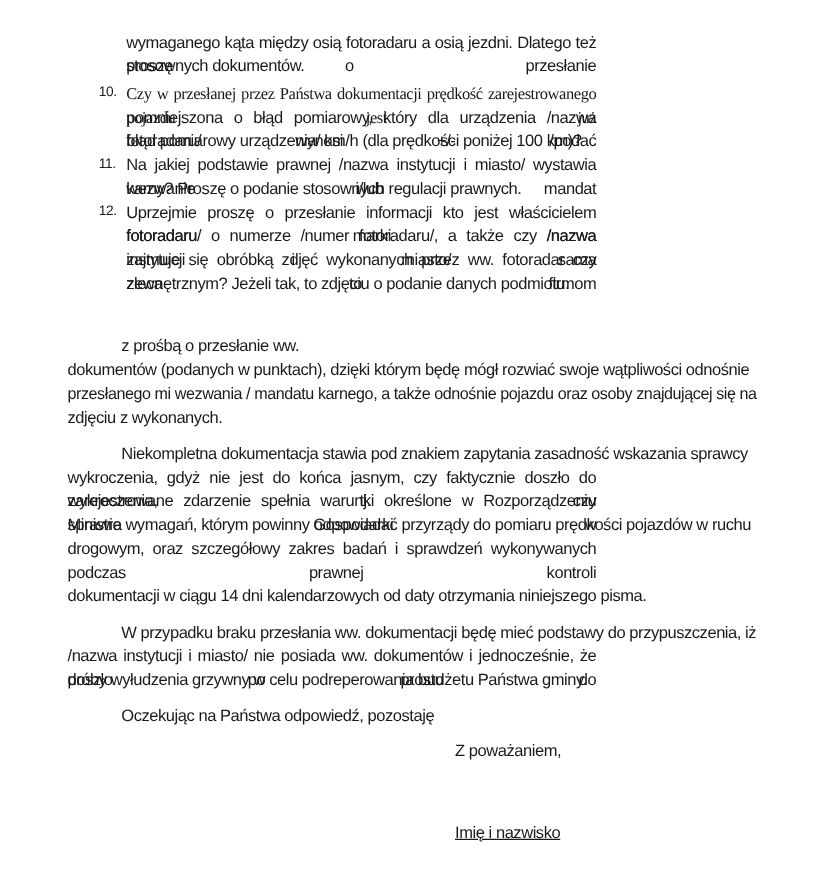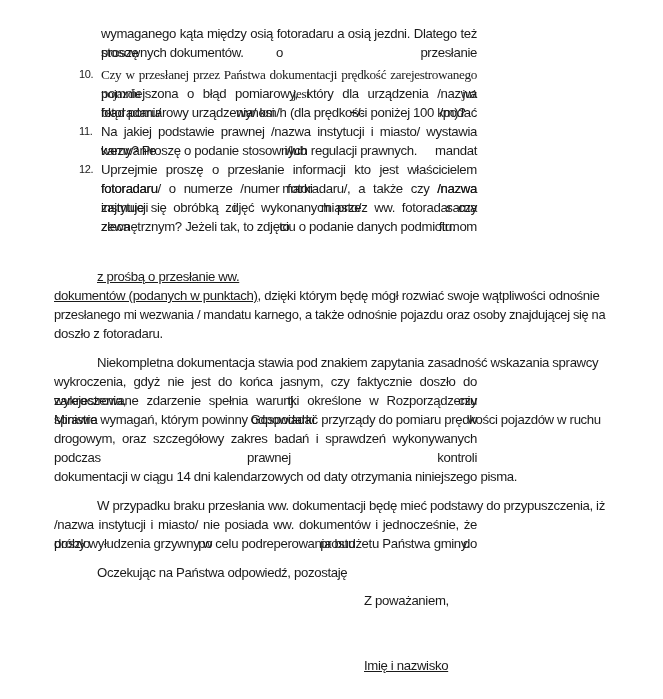--- a/index.html
+++ b/index.html
@@ -2,21 +2,21 @@
 <html><head>
 <meta charset="utf-8">
 <style>
   html, body { margin:0; padding:0; background:#ffffff; }
   body { width:663px; height:699px; overflow:hidden; position:relative;
          font-family:"Liberation Sans Narrow","Liberation Sans", sans-serif; color:#1a1a1a; }
   .page { position:absolute; left:0; top:0; width:663px; height:699px; background:#fff;border-radius:16px; }
   .t { position:absolute; font-size:13.2px; line-height:19px; white-space:nowrap;
        font-family:"Liberation Sans", sans-serif; letter-spacing:-0.35px; transform-origin:left top; }
   .just { text-align:justify; text-align-last:justify; white-space:normal; }
-  .u { text-decoration:underline; }
+  .u { }
   .num { position:absolute; font-size:11px; line-height:19px; font-family:"Liberation Sans", sans-serif; letter-spacing:-0.35px; }
 </style>
 </head>
 <body>
 
 <div class="page">
 
   <div class="t just" style="left:101px; top:24px; width:376px;">wymaganego kąta między osią fotoradaru a osią jezdni. Dlatego też proszę o przesłanie</div>
   <div class="t" style="left:101px; top:43px;">stosownych dokumentów.</div>
 
@@ -35,21 +35,21 @@
   <div class="t just" style="left:101px; top:198px; width:376px;">zajmuje się obróbką zdjęć wykonanych przez ww. fotoradar czy zleca to firmom</div>
   <div class="t" style="left:101px; top:217px;">zewnętrznym? Jeżeli tak, to zdjęciu o podanie danych podmiotu.</div>
 
   <div class="t" style="left:97px; top:267px; width:380px; display:flex; justify-content:space-between;">
       <span class="u">z prośbą o przesłanie ww.</span>
   </div>
   <div class="t" style="left:54px; top:286px; width:423px;">
     <span class="u">dokumentów (podanych w punktach)</span><span>, dzięki którym będę mógł rozwiać swoje wątpliwości odnośnie</span>
   </div>
   <div class="t" style="left: 54px; top: 305px; transform: scaleX(0.97695);">przesłanego mi wezwania / mandatu karnego, a także odnośnie pojazdu oraz osoby znajdującej się na</div>
-  <div class="t" style="left:54px; top:324px;">doszło z fotoradaru.</div>
+  <div class="t" style="left:54px; top:324px;">zdjęciu z wykonanych.</div>
 
   <div class="t" style="left:97px; top:353px;">Niekompletna dokumentacja stawia pod znakiem zapytania zasadność wskazania sprawcy</div>
   <div class="t just" style="left:54px; top:372px; width:423px;">wykroczenia, gdyż nie jest do końca jasnym, czy faktycznie doszło do wykroczenia, tj. czy</div>
   <div class="t just" style="left:54px; top:391px; width:423px;">zarejestrowane zdarzenie spełnia warunki określone w Rozporządzeniu Ministra Gospodarki w</div>
   <div class="t" style="left:54px; top:410px;">sprawie wymagań, którym powinny odpowiadać przyrządy do pomiaru prędkości pojazdów w ruchu</div>
   <div class="t just" style="left:54px; top:429px; width:423px;">drogowym, oraz szczegółowy zakres badań i sprawdzeń wykonywanych podczas prawnej kontroli</div>
   <div class="t" style="left:54px; top:467px;">dokumentacji w ciągu 14 dni kalendarzowych od daty otrzymania niniejszego pisma.</div>
 
   <div class="t" style="left:97px; top:496px;">W przypadku braku przesłania ww. dokumentacji będę mieć podstawy do przypuszczenia, iż</div>
   <div class="t just" style="left:54px; top:515px; width:423px;">/nazwa instytucji i miasto/ nie posiada ww. dokumentów i jednocześnie, że doszło po prostu do</div>

